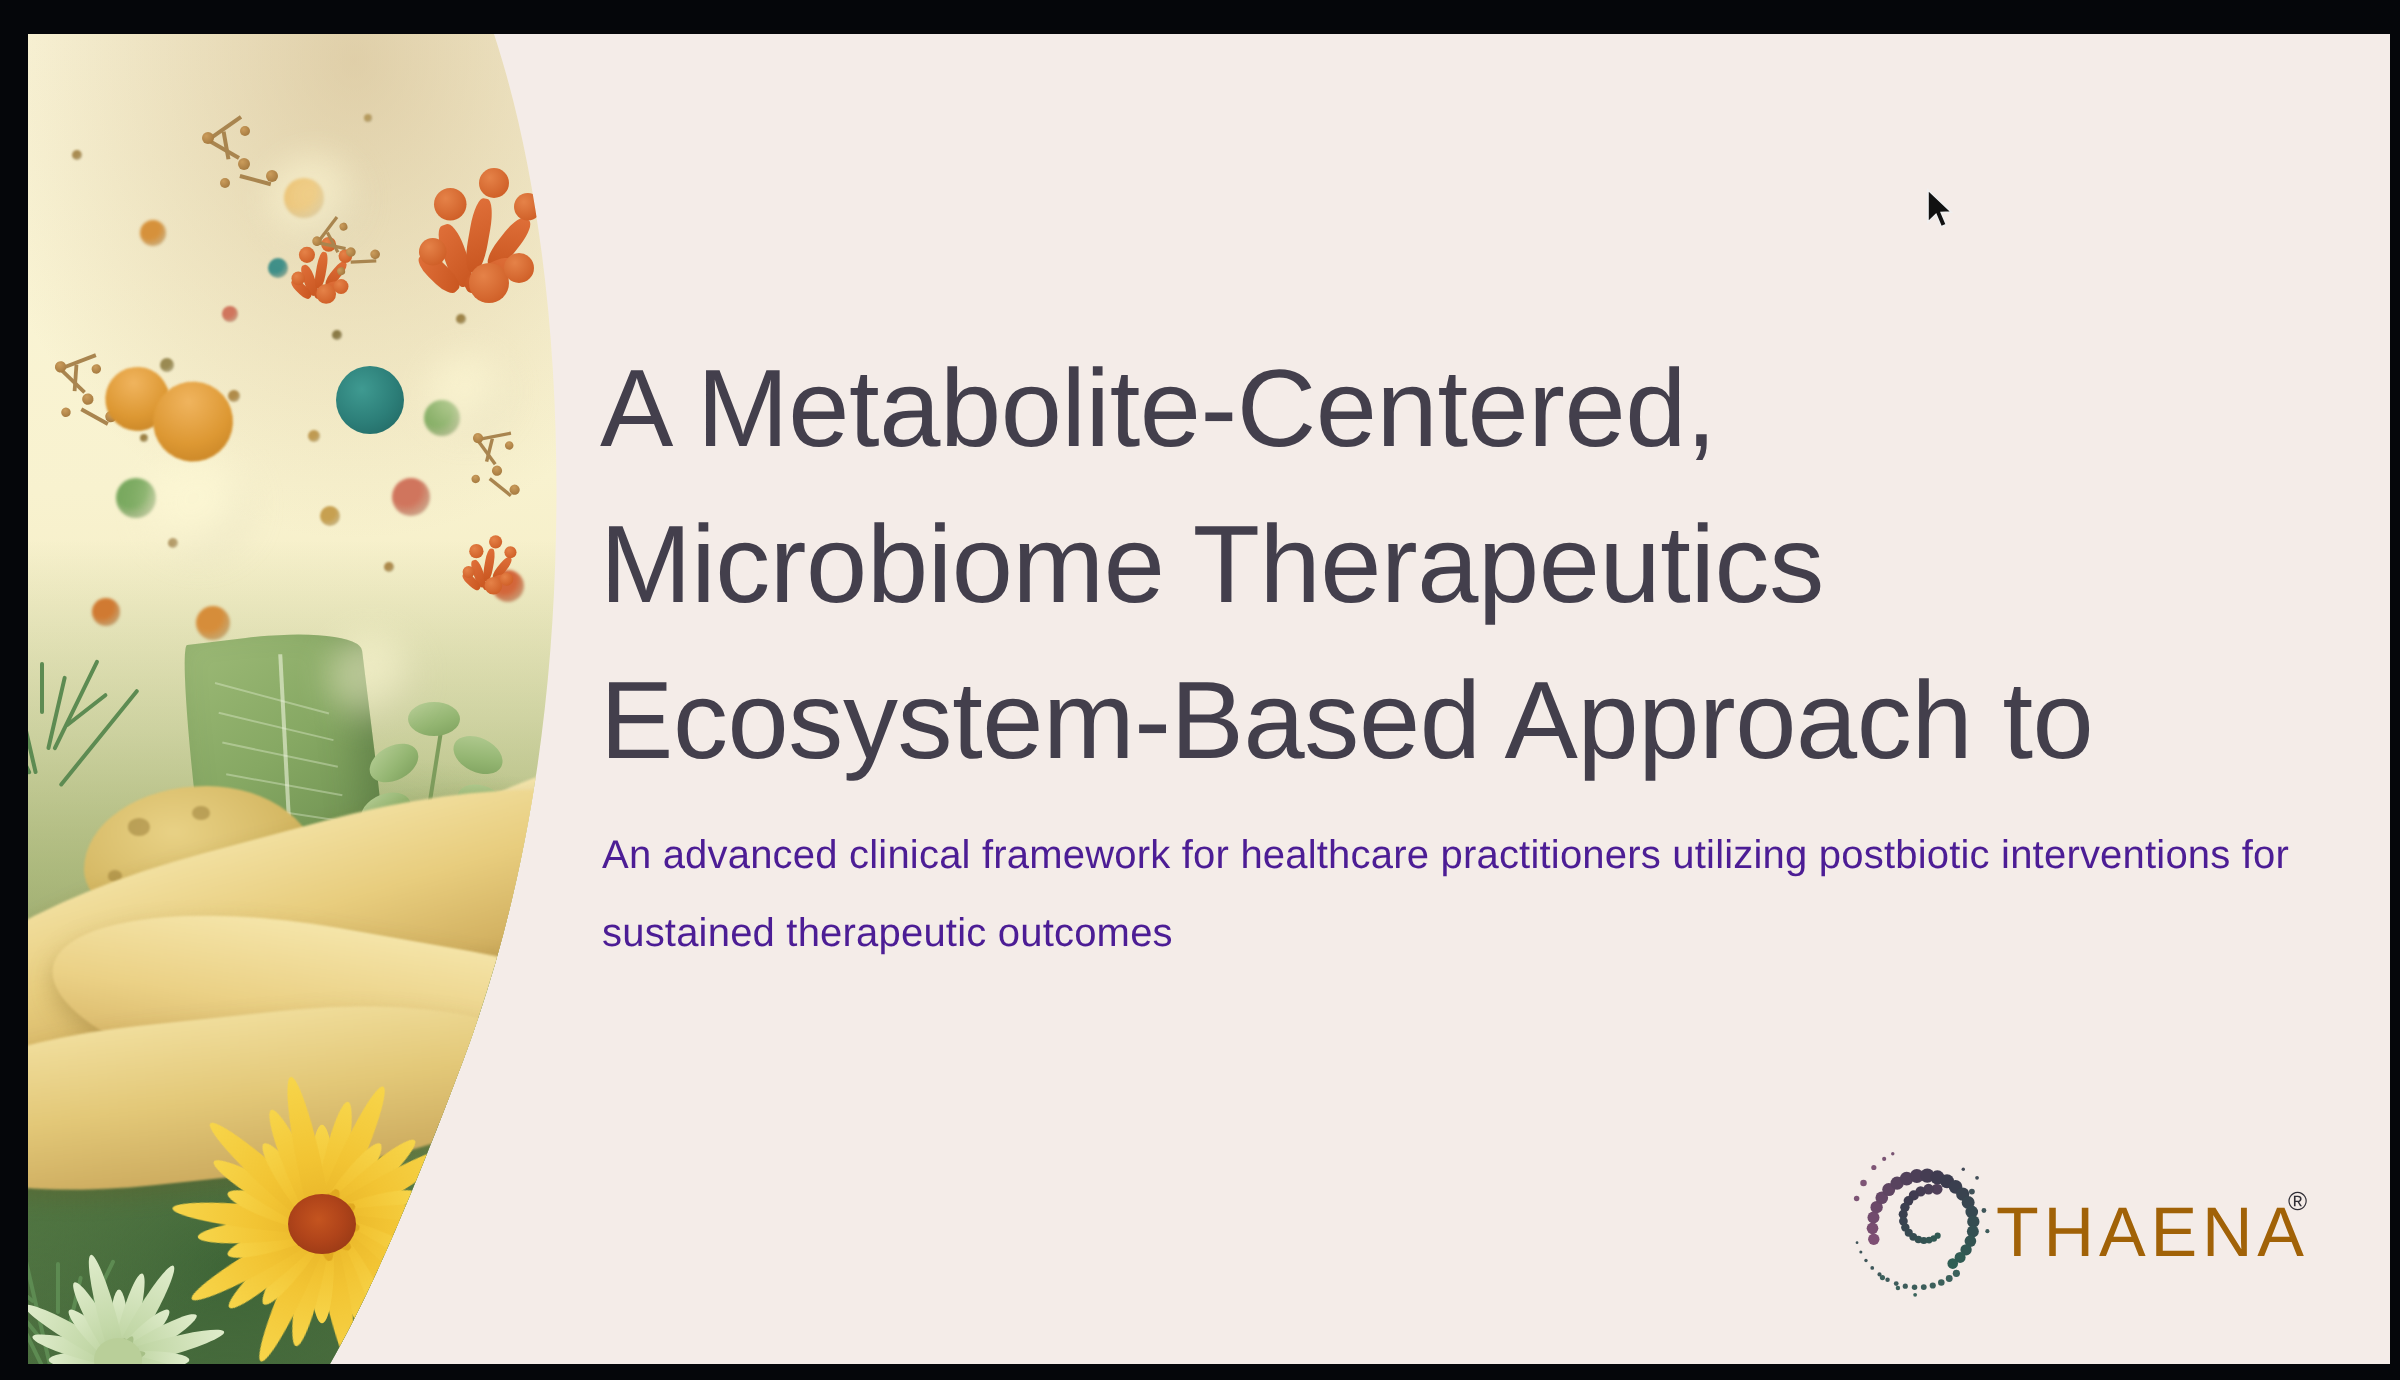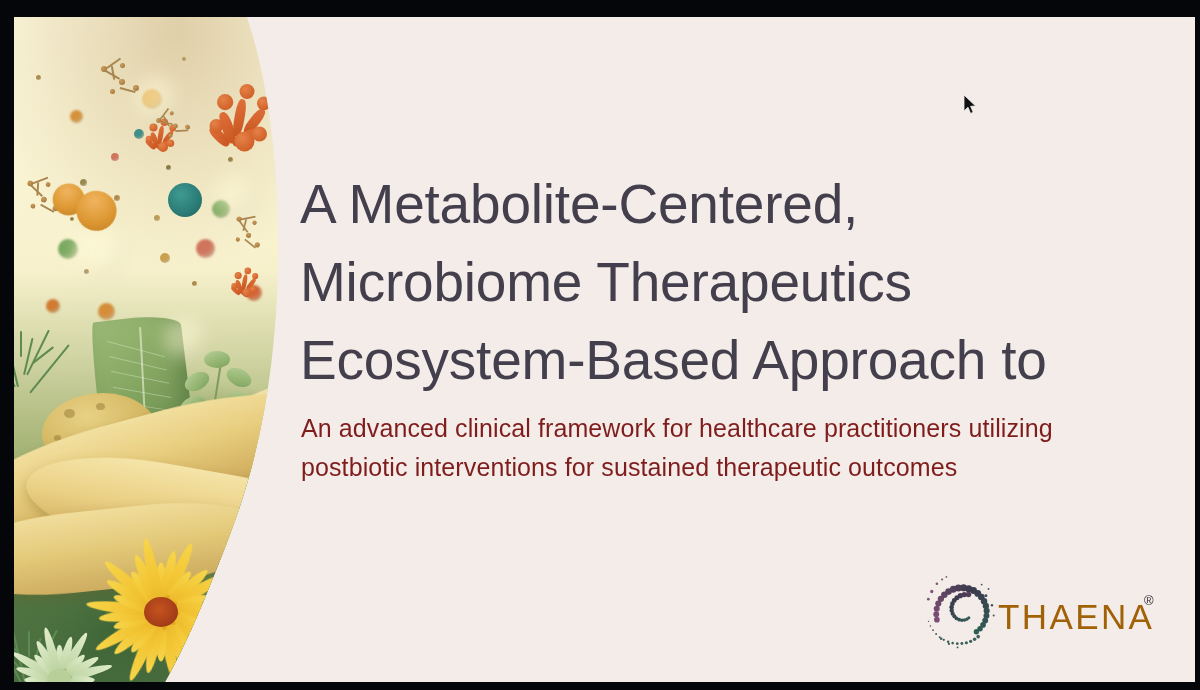--- a/index.html
+++ b/index.html
@@ -243,22 +243,22 @@
     letter-spacing: -0.2px;
     font-family: "Liberation Sans", sans-serif;
   }
   #title .tline { display: block; white-space: nowrap; }
 
   #subtitle {
     position: absolute;
     left: 1px;
     top: 392px;
     width: 850px;
-    color: #7f1d1d;
-    font-size: 25px;
+    color: #4c1d95;
+    font-size: 20px;
     line-height: 39px;
     font-weight: 300;
     letter-spacing: .1px;
     font-family: "Liberation Sans", sans-serif;
   }
 
   
   #logo {
     position: absolute;
     left: 618px;

